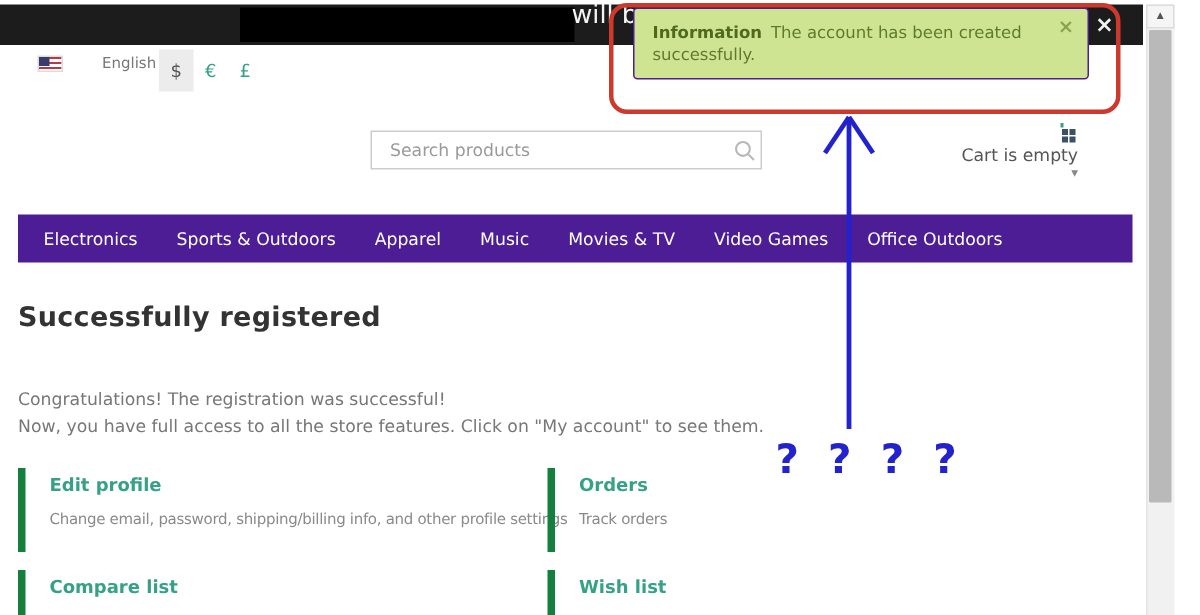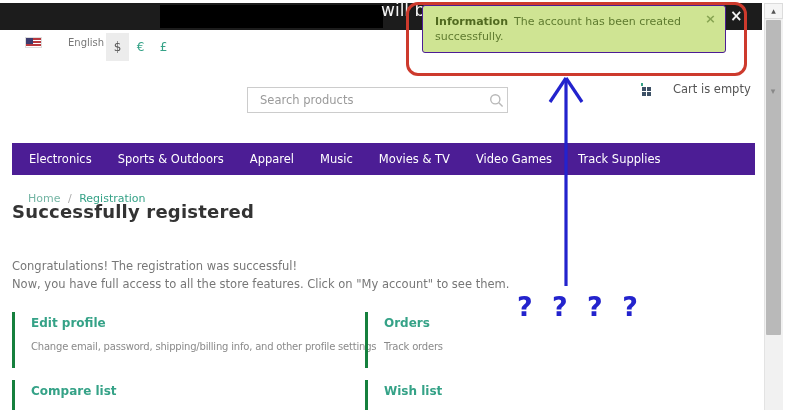--- a/index.html
+++ b/index.html
@@ -26,39 +26,39 @@
   .caret { color:#888; font-size:9px; }
   .currency-group { position:absolute; left:106px; top:33px; display:flex; height:28px; }
   .currency { width:23px; display:flex; align-items:center; justify-content:center; font-size:12px; color:#35a287; cursor:pointer; }
   .currency.selected { background:#ececec; color:#555; }
   
   .search-box { position:absolute; left:247px; top:87px; width:261px; height:26px; border:1px solid #ccc; background:#fff; display:flex; align-items:center; }
   .search-box input { flex:1; border:none; outline:none; padding:0 8px 0 12px; font-size:11.5px; color:#555; font-family:"DejaVu Sans", sans-serif; background:transparent; }
   .search-box input::placeholder { color:#9a9a9a; }
   .search-icon { width:22px; display:flex; align-items:center; justify-content:center; cursor:pointer; }
   
-  .cart { position:absolute; left:641px; top:82px; display:flex; align-items:flex-end; gap:20px; cursor:pointer; }
+  .cart { position:absolute; left:641px; top:82px; display:flex; align-items:flex-end; gap:1px; cursor:pointer;flex-direction:column; }
   .cart-icon { position:relative; width:12px; height:13px; }
   .cart-icon i { position:absolute; width:4px; height:4px; background:#3d5166; }
   .cart-icon .c1{left:1px;top:4px} .cart-icon .c2{left:6px;top:4px}
   .cart-icon .c3{left:1px;top:9px} .cart-icon .c4{left:6px;top:9px}
   .cart-icon .tick{left:0;top:0;width:2px;height:3px;background:#35a287;}
   .cart-label { color:#555; font-size:11.5px; }
   
   .nav { position:absolute; left:12px; top:143px; width:743px; height:32px; background:#4c1d95; display:flex; align-items:center; padding-left:4px; }
   .nav-item { color:#fff; font-size:11.5px; padding:0 13px; cursor:pointer; white-space:nowrap; }
   
   .breadcrumb { position:absolute; left:28px; top:192px; font-size:11px; }
   .bc-home { color:#74b5a4; cursor:pointer; }
   .bc-sep { color:#aaa; margin:0 4px; }
   .bc-current { color:#35a287; cursor:pointer; }
   
   .page-title { position:absolute; left:12px; top:201px; font-size:18px; font-weight:bold; color:#333; letter-spacing:0.2px; }
   .intro { position:absolute; left:12px; top:257px; font-size:11.5px; color:#777; line-height:18px; }
-  .acct-block { position:absolute; border-left:3px solid #15803d; padding:4px 0 0 16px; }
+  .acct-block { position:absolute; border-left:5px solid #15803d; padding:4px 0 0 16px; }
   .blk-r1c1 { left:12px;  top:312px; width:346px; height:56px; }
   .blk-r1c2 { left:365px; top:312px; width:220px; height:56px; }
   .blk-r2c1 { left:12px;  top:380px; width:346px; height:30px; }
   .blk-r2c2 { left:365px; top:380px; width:220px; height:30px; }
   .acct-title { color:#35a287; font-size:12px; font-weight:bold; cursor:pointer; }
   .acct-desc { margin-top:11px; color:#8a8a8a; font-size:10px; letter-spacing:-0.2px; white-space:nowrap; }
   
   .notification { position:absolute; left:422px; top:5px; width:304px; height:48px; background:#cfe493; border:1px solid #4c1d95; border-radius:3px; padding:8px 26px 8px 12px; z-index:10; }
   .notif-text { font-size:11px; color:#5e7a2e; line-height:15px; }
   .notif-title { font-weight:bold; color:#50691f; margin-right:6px; }
@@ -116,28 +116,23 @@
     <span class="caret">▾</span>
   </div>
 
   <div class="nav">
     <span class="nav-item">Electronics</span>
     <span class="nav-item">Sports &amp; Outdoors</span>
     <span class="nav-item">Apparel</span>
     <span class="nav-item">Music</span>
     <span class="nav-item">Movies &amp; TV</span>
     <span class="nav-item">Video Games</span>
-    <span class="nav-item">Track Supplies</span>
+    <span class="nav-item">Office Outdoors</span>
   </div>
 
-  <div class="breadcrumb">
-    <span class="bc-home">Home</span>
-    <span class="bc-sep">/</span>
-    <span class="bc-current">Registration</span>
-  </div>
 
   <h1 class="page-title">Successfully registered</h1>
   <div class="intro">
     <div>Congratulations! The registration was successful!</div>
     <div>Now, you have full access to all the store features. Click on "My account" to see them.</div>
   </div>
 
   <div class="acct-block blk-r1c1">
     <div class="acct-title">Edit profile</div>
     <div class="acct-desc">Change email, password, shipping/billing info, and other profile settings</div>

